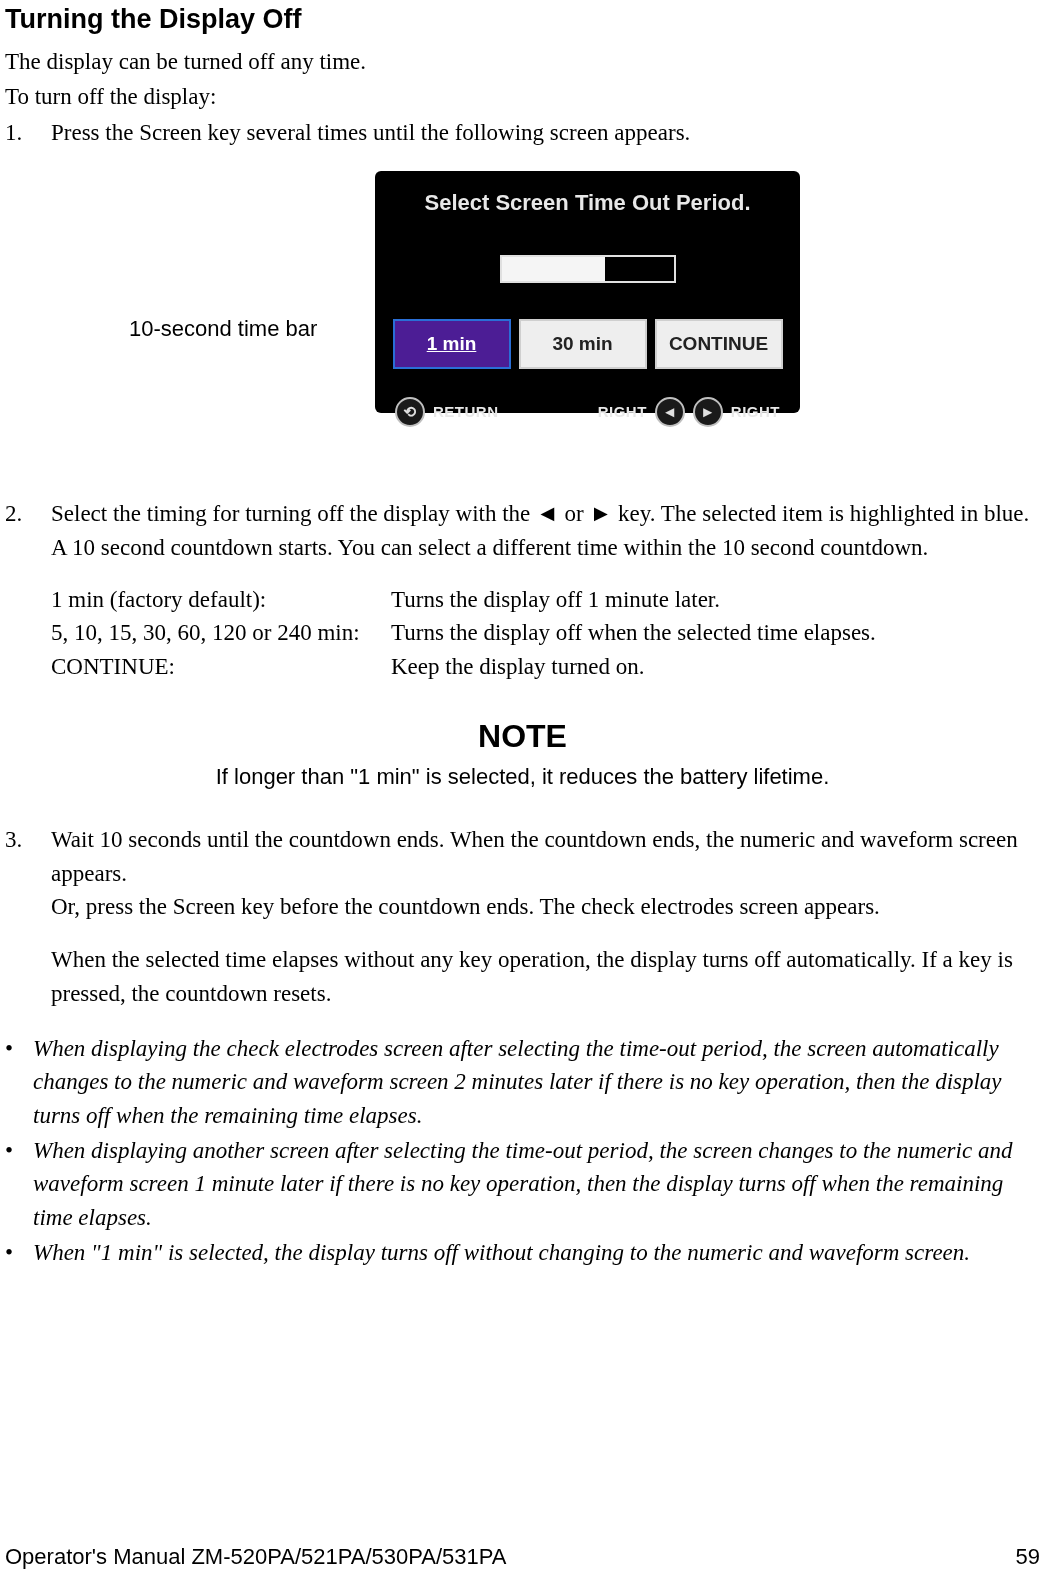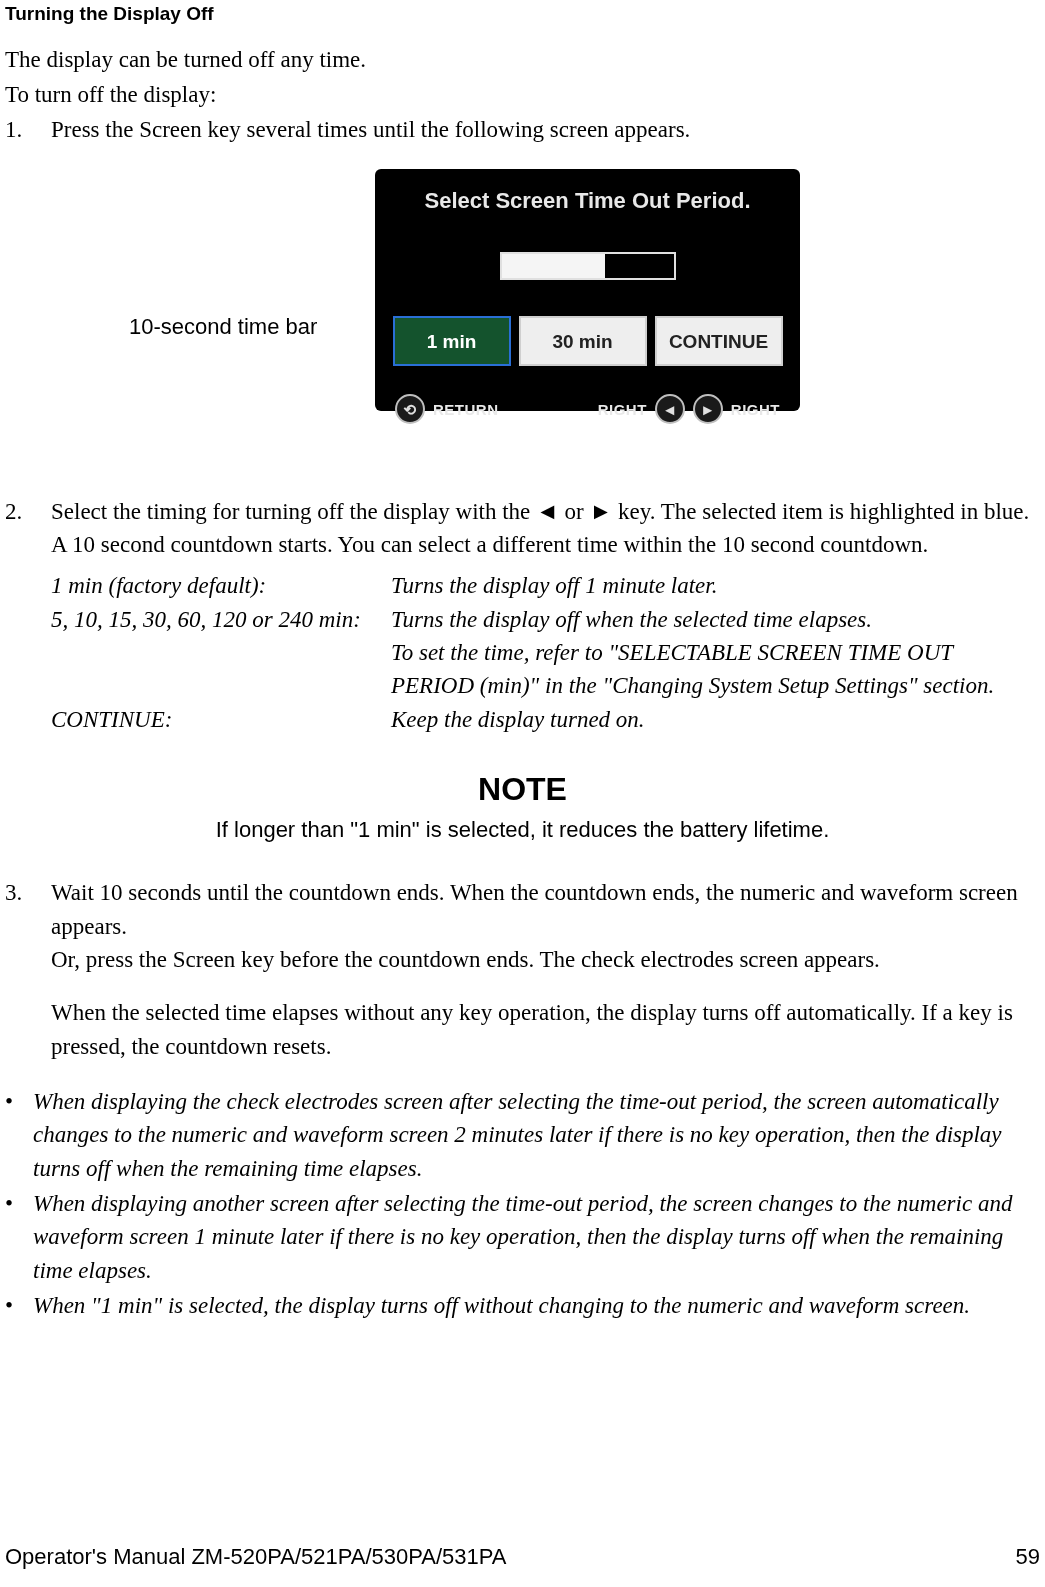--- a/index.html
+++ b/index.html
@@ -10,22 +10,22 @@
       font-size: 23px;
       line-height: 1.45;
       color: #000;
       padding: 0 5px;
       position: relative;
       background: #fff;
     }
     .heading {
       font-family: Arial, Helvetica, sans-serif;
       font-weight: bold;
-      font-size: 19px;
-      margin-bottom: 15px;
+      font-size: 27px;
+      margin-bottom: 6px;
     }
     .intro { margin-bottom: 2px; }
     .step {
       display: flex;
       margin-top: 2px;
     }
     .step-num { width: 46px; flex-shrink: 0; }
     .step-body { flex: 1; }
     .screenshot-area {
       position: relative;
@@ -91,21 +91,21 @@
     .opt {
       height: 50px;
       border: 2px solid #cfcfcf;
       display: flex;
       align-items: center;
       justify-content: center;
       font-size: 19px;
       font-weight: bold;
       font-family: Arial, sans-serif;
     }
-    .opt1 { width: 118px; background: #14532d; color: #fff; border-color: #2a6fd6; }
+    .opt1 { width: 118px; background: #4c1d95; color: #fff; border-color: #2a6fd6; text-decoration: underline; }
     .opt2 { width: 128px; background: #eeeeee; color: #222; }
     .opt3 { width: 128px; background: #eeeeee; color: #222; }
     .nav-row {
       display: flex;
       justify-content: space-between;
       align-items: center;
       margin-top: 28px;
       padding: 0 6px;
       color: #e8e8e8;
       font-size: 15px;
@@ -115,21 +115,21 @@
     .nav-left, .nav-right { display: flex; align-items: center; gap: 8px; }
     .circle-btn {
       width: 30px; height: 30px;
       border: 2px solid #bfbfbf;
       border-radius: 50%;
       display: flex; align-items: center; justify-content: center;
       background: #1a1a1a;
       color: #e0e0e0;
       font-size: 15px;
     }
-    .tbl { margin-top: 8px; font-style: italic; }
+    .tbl { margin-top: 19px; }
     .row { display: flex; }
     .c1 { width: 340px; flex-shrink: 0; }
     .c2 { flex: 1; }
     .note-title {
       font-family: Arial, Helvetica, sans-serif;
       font-weight: bold;
       font-size: 32px;
       text-align: center;
       margin-top: 30px;
     }
@@ -212,24 +212,20 @@
   <div class="step-body">
     <div>Select the timing for turning off the display with the ◄ or ► key. The selected item is highlighted in blue. A 10 second countdown starts. You can select a different time within the 10 second countdown.</div>
     <div class="tbl">
       <div class="row">
         <div class="c1">1 min (factory default):</div>
         <div class="c2">Turns the display off 1 minute later.</div>
       </div>
       <div class="row">
         <div class="c1">5, 10, 15, 30, 60, 120 or 240 min:</div>
         <div class="c2">Turns the display off when the selected time elapses.</div>
-      </div>
-      <div class="row">
-        <div class="c1"></div>
-        <div class="c2">To set the time, refer to "SELECTABLE SCREEN TIME OUT PERIOD (min)" in the "Changing System Setup Settings" section.</div>
       </div>
       <div class="row">
         <div class="c1">CONTINUE:</div>
         <div class="c2">Keep the display turned on.</div>
       </div>
     </div>
   </div>
 </div>
 
 <div class="note-title">NOTE</div>

